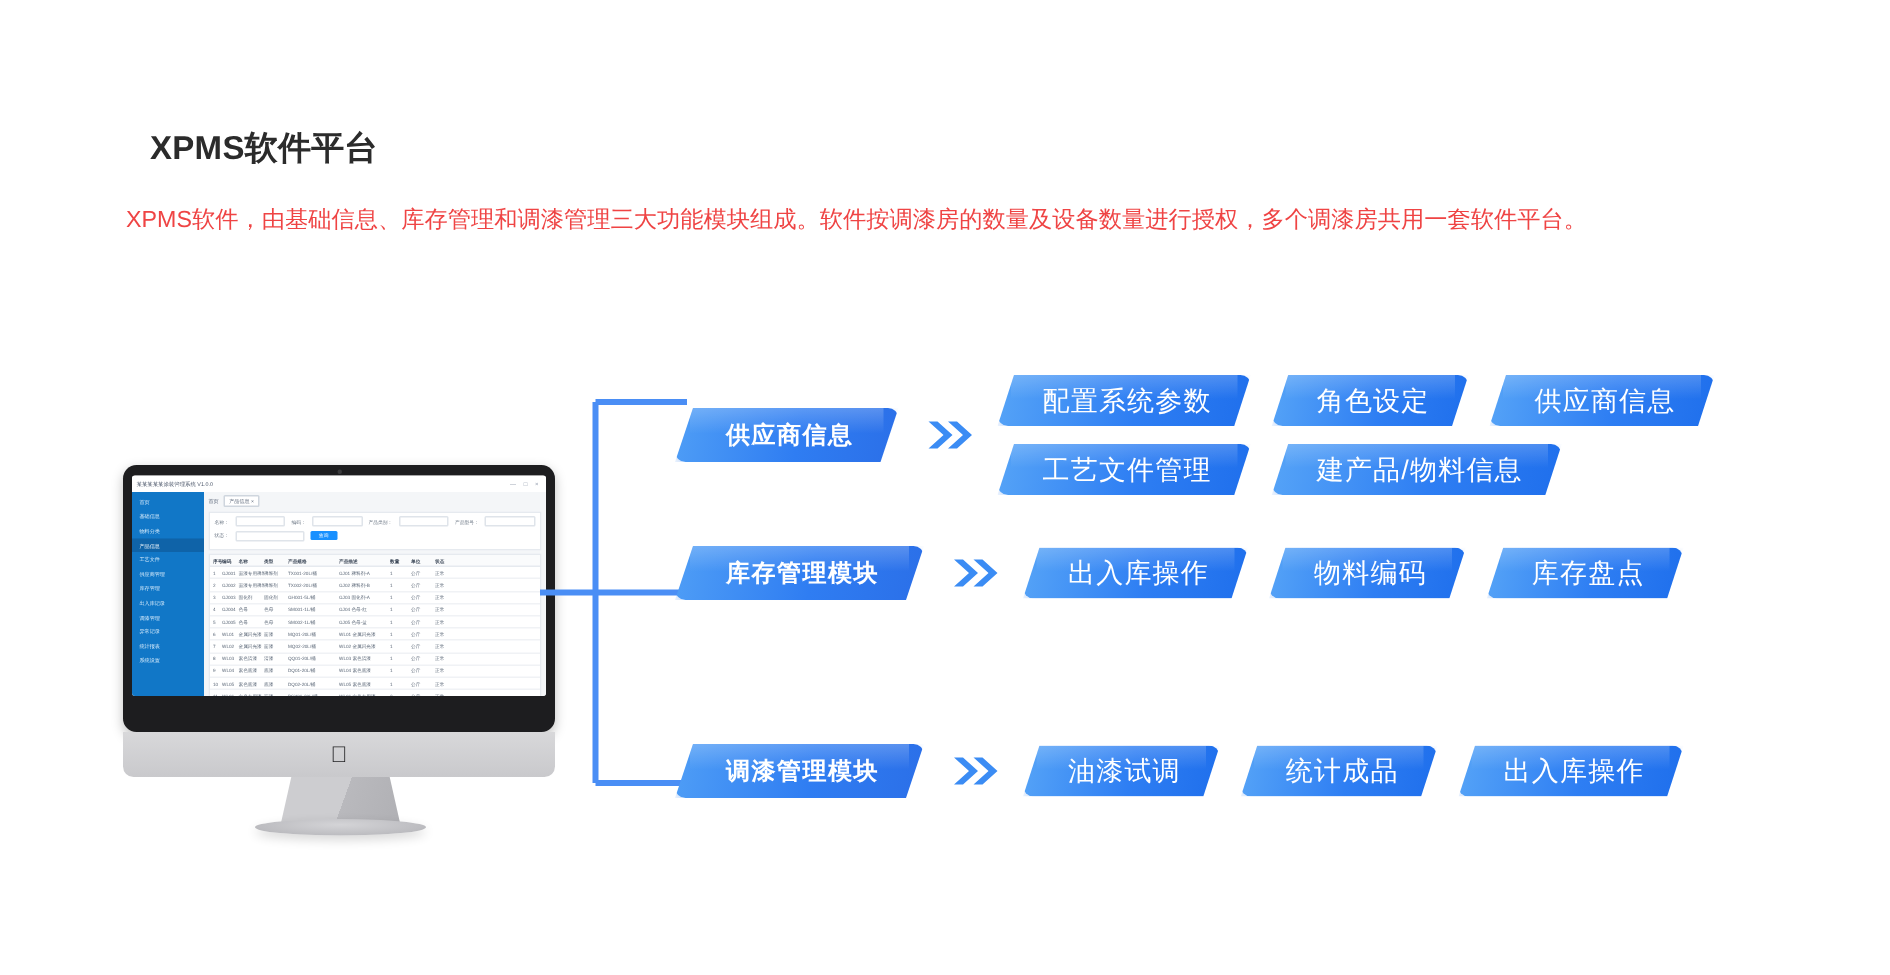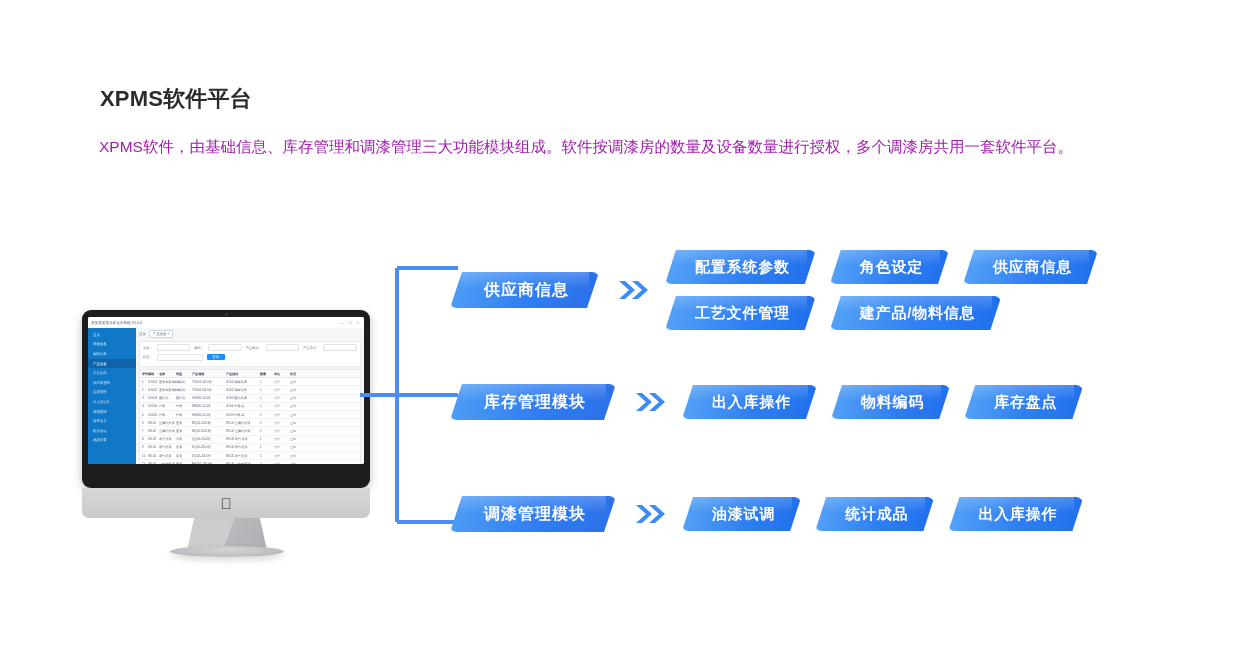--- a/index.html
+++ b/index.html
@@ -25,25 +25,25 @@
   }
   #page-title {
     font-size: 22px;
     font-weight: bold;
     color: #2b2b2b;
     letter-spacing: 0.2px;
     margin: 16px;
     line-height: 30px;
   }
   #page-desc {
-    margin: 15px;
+    margin: 0;
     margin-top: 16px;
     font-size: 15.5px;
     line-height: 34px;
-    color: #a21caf;
+    color: #ef4444;
     width: 1080px;
   }
 
   
   #monitor {
     position: absolute;
     left: 82px;
     top: 310px;
     width: 288px;
     height: 240px;
@@ -207,21 +207,21 @@
   .dash-table .th span { color: #3f4a5a; font-weight: bold; }
   .c0 { width: 6px; } .c1 { width: 11px; } .c2 { width: 17px; } .c4 { width: 16px; } .c5 { width: 34px; }
   .c6 { width: 34px; } .c7 { width: 14px; } .c8 { width: 16px; } .c9 { flex:1; }
 
   
   #connector { position: absolute; left: 360px; top: 250px; width: 110px; height: 290px; }
 
   
   .module-row { position: absolute; display: flex; align-items: center; }
   #row-1 { left: 450px; top: 250px; }
-  #row-2 { left: 450px; top: 384px; justify-content: space-between; }
+  #row-2 { left: 450px; top: 364px; justify-content: space-between; }
   #row-3 { left: 450px; top: 496px; }
 
   .module-chip {
     position: relative;
     height: 36px;
     display: flex;
     align-items: center;
     justify-content: center;
     padding: 0 30px 0 34px;
     color: #ffffff;
@@ -254,22 +254,22 @@
   .tag-line { display: flex; align-items: center; gap: 14px; }
 
   .tag {
     position: relative;
     height: 34px;
     display: flex;
     align-items: center;
     justify-content: center;
     padding: 0 26px 0 30px;
     color: #ffffff;
-    font-size: 15px;
-    font-weight: bold;
+    font-size: 18px;
+    font-weight: normal;
     letter-spacing: 0.8px;
     background: linear-gradient(100deg, #56a4f7 0%, #2e7ef3 55%, #1f6fec 100%);
     border-radius: 7px;
     clip-path: polygon(11px 0, 100% 0, calc(100% - 11px) 100%, 0 100%);
     box-shadow: 0 4px 9px rgba(47,125,242,0.28);
     white-space: nowrap;
   }
   .tag::after {
     content: "";
     position: absolute;

